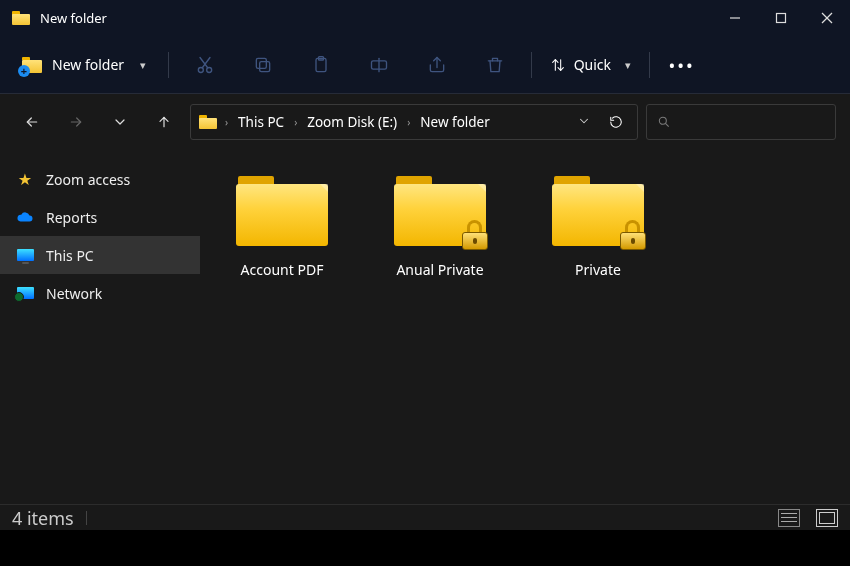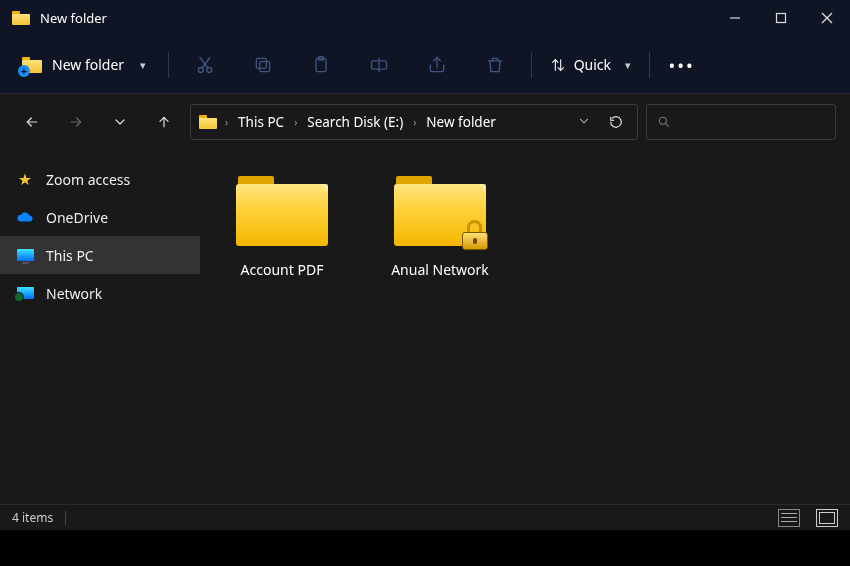--- a/index.html
+++ b/index.html
@@ -69,21 +69,21 @@
   .fb-tab { position:absolute; width:36px;height:12px; top:0; left:2px; background:#e0a400; border-radius:2px 2px 0 0;}
   .fb-body { position:absolute; width:92px;height:62px; bottom:0; background:linear-gradient(180deg,#ffe680 0%,#ffd23b 40%,#f3b600 100%); border-radius:3px;}
   .fb-body::after{content:"";position:absolute;right:0;top:0;border-top:8px solid rgba(255,255,255,.3);border-left:8px solid transparent;}
   .lock-badge { position:absolute; right:-2px; bottom:-4px; width:26px;height:30px; }
   .lock-body { position:absolute; bottom:0; width:26px;height:18px;background:linear-gradient(#ffe076,#d49a00);border:1px solid #7a5900;border-radius:3px;}
   .lock-sh { position:absolute; top:0; left:5px; width:15px;height:15px;border:3px solid #c89200;border-bottom:none;border-radius:8px 8px 0 0;}
   .lock-hole { position:absolute; width:4px;height:6px;background:#6b4b00;border-radius:2px;left:11px;bottom:6px;}
   .folder-label { color:#fff; font-size:14px; text-align:center; }
 
   
-  .statusbar { height:26px; background:#191919; border-top:1px solid #2c2c2c; display:flex;align-items:center;padding:0 12px;color:#ccc;font-size:12px;gap:12px;}
+  .statusbar { height:26px; background:#191919; border-top:1px solid #2c2c2c; display:flex;align-items:center;padding:0 12px;color:#ccc;font-size:18px;gap:12px;}
   .status-sep { width:1px;height:14px;background:#444;}
   .status-spacer { flex:1; }
   .viewbtn { width:22px;height:18px;border:1px solid #888;display:flex;flex-direction:column;justify-content:space-around;padding:2px;margin-left:4px;}
   .viewbtn.details div { height:1.5px;background:#aaa;}
   .viewbtn.icons { padding:1.5px; position:relative; border-color:#ccc;}
   .viewbtn.icons::before{content:"";position:absolute;inset:2px;border:1.5px solid #ccc;}
 </style>
 </head>
 <body>
 
@@ -208,21 +208,21 @@
     </div>
 
     <div class="crumb-box">
       <div class="crumb-icon">
         <div class="folder-tab-shape"></div>
           <div class="folder-shape"></div>
       </div>
       <span class="crumb-ch">›</span>
       <span class="crumb">This PC</span>
       <span class="crumb-ch">›</span>
-      <span class="crumb">Search Disk (E:)</span>
+      <span class="crumb">Zoom Disk (E:)</span>
       <span class="crumb-ch">›</span>
       <span class="crumb">New folder</span>
       <div class="crumb-spacer"></div>
       <div class="crumb-drop">
         <svg viewBox="0 0 24 24">
             <path d="M6 9l6 6 6-6"></path>
           </svg>
       </div>
       <div class="refresh-btn">
         <svg viewBox="0 0 24 24">
@@ -246,21 +246,21 @@
       <div class="side-item">
         <span class="side-ico star-ico">★</span>
         <span>Zoom access</span>
       </div>
       <div class="side-item">
         <span class="side-ico cloud-ico">
           <svg viewBox="0 0 24 16">
               <path d="M6 14h12a4 4 0 0 0 0-8 6 6 0 0 0-11-1A4 4 0 0 0 6 14z" fill="#0a84ff"></path>
             </svg>
         </span>
-        <span>OneDrive</span>
+        <span>Reports</span>
       </div>
       <div class="side-item selected">
         <span class="side-ico">
             <span class="pc-ico"></span>
           </span>
         <span>This PC</span>
       </div>
       <div class="side-item">
         <span class="side-ico">
             <span class="net-ico"></span>
@@ -281,21 +281,33 @@
           <div class="folder-item">
             <div class="folder-big">
               <div class="fb-tab"></div>
               <div class="fb-body"></div>
               <div class="lock-badge">
                 <div class="lock-sh"></div>
                 <div class="lock-body"></div>
                 <div class="lock-hole"></div>
               </div>
             </div>
-            <div class="folder-label">Anual Network</div>
+            <div class="folder-label">Anual Private</div>
+          </div>
+          <div class="folder-item">
+            <div class="folder-big">
+              <div class="fb-tab"></div>
+              <div class="fb-body"></div>
+              <div class="lock-badge">
+                <div class="lock-sh"></div>
+                <div class="lock-body"></div>
+                <div class="lock-hole"></div>
+              </div>
+            </div>
+            <div class="folder-label">Private</div>
           </div>
         </div>
     </div>
   </div>
 
   <div class="statusbar">
     <span>4 items</span>
     <div class="status-sep"></div>
     <div class="status-spacer"></div>
     <div class="viewbtn details">

